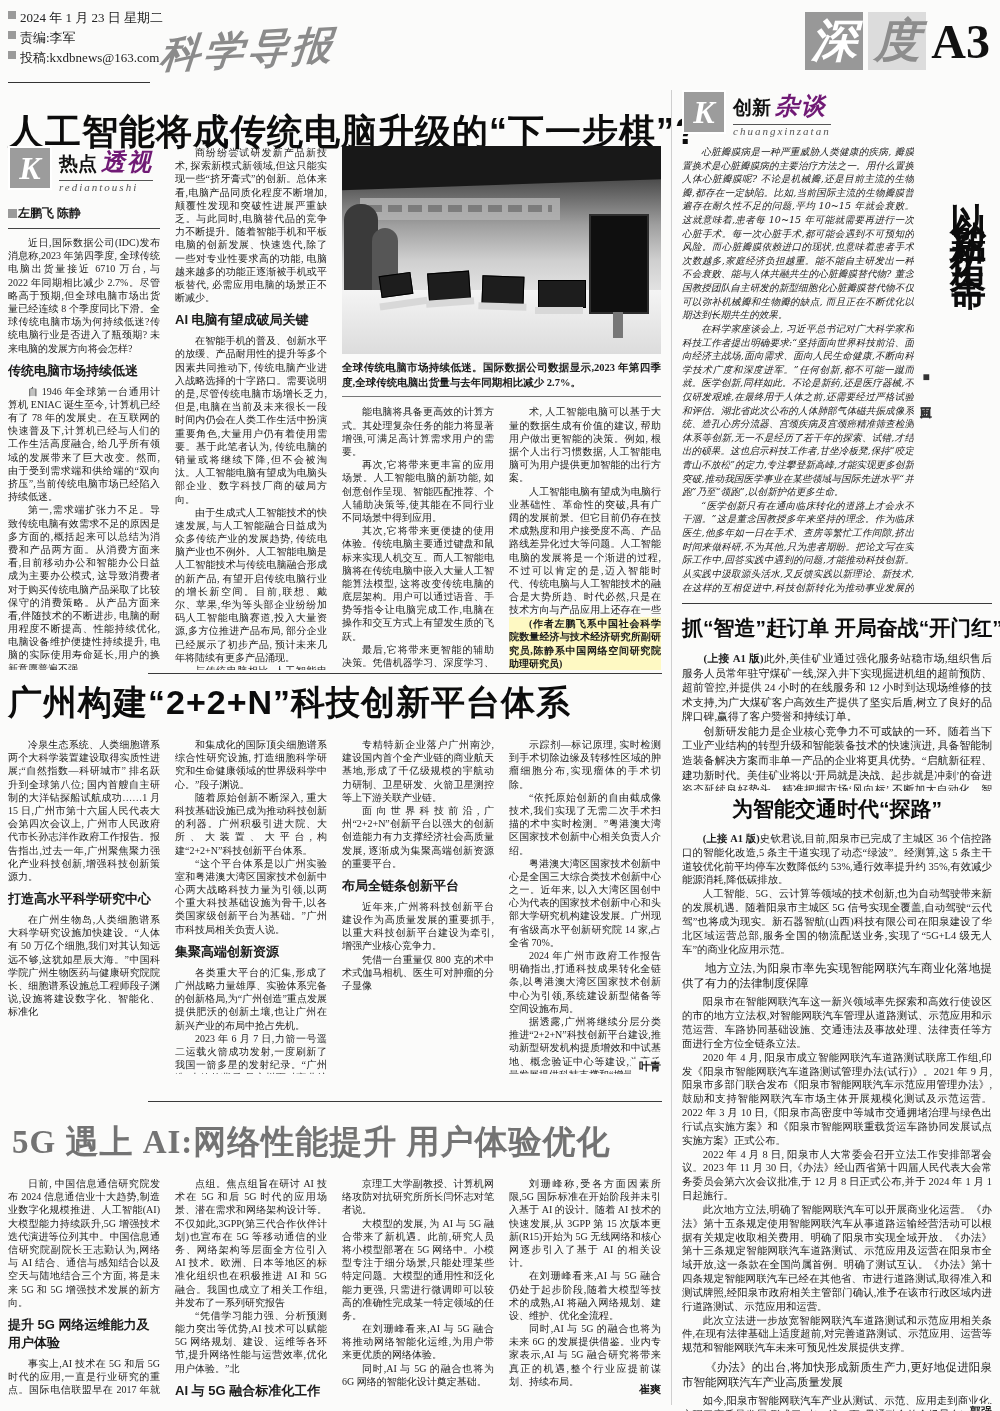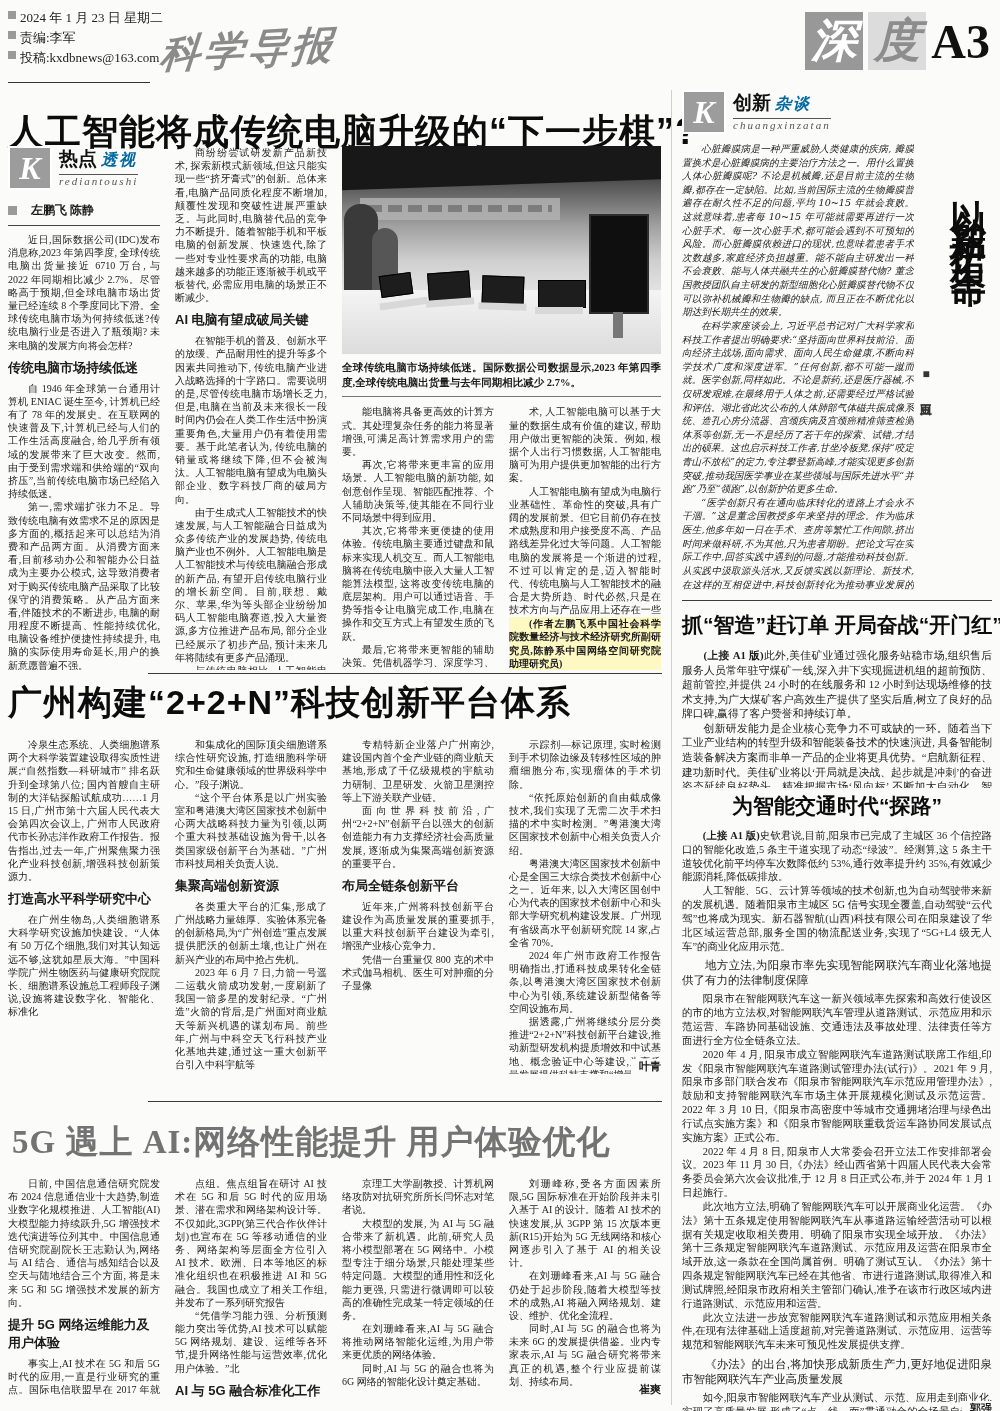--- a/index.html
+++ b/index.html
@@ -37,23 +37,23 @@
   .col4wrap{position:relative;padding-bottom:62px;}
   .credit-pin{position:absolute;bottom:0;left:0;right:0;background:#fef9c3;}
   
   .kicker{display:flex;gap:7px;align-items:flex-start;margin-bottom:8px;}
   .kbox{width:44px;height:44px;background:#9c9c9c;color:#fff;display:flex;align-items:center;
         justify-content:center;font:italic bold 32px "Liberation Serif",serif;
         box-shadow:inset 0 0 0 2px #fff,inset 0 0 0 4px #9c9c9c;flex:0 0 auto;}
   .ktxt{border-bottom:1px solid #555;padding-bottom:2px;}
   .krow{display:flex;align-items:baseline;gap:4px;white-space:nowrap;}
   .kbold{font-family:"Liberation Sans",sans-serif;font-weight:bold;font-size:19px;color:#111;}
-  .kscript{font-style:italic;font-size:16px;color:#0369a1;font-weight:bold;letter-spacing:2px;}
+  .kscript{font-style:italic;font-size:24px;color:#701a75;font-weight:bold;letter-spacing:2px;}
   .kpinyin{font-style:italic;font-size:11px;color:#555;letter-spacing:2px;}
-  .byline{display:flex;align-items:center;gap:14px;font-weight:bold;font-size:12px;
+  .byline{display:flex;align-items:center;gap:1px;font-weight:bold;font-size:12px;
           border-bottom:1px solid #444;padding:4px 0 6px;margin-bottom:7px;}
   .bsq{width:9px;height:9px;background:#9a9a9a;}
   
   .photo{position:relative;height:208px;background:linear-gradient(180deg,#262626 0%,#4c4c4c 16%,#9f9f9f 38%,#cfcfcf 55%,#e8e8e8 74%,#f1f1f1 100%);overflow:hidden;flex:0 0 auto;}
   .ceil{position:absolute;top:-20px;left:-10px;width:120%;height:58px;background:#181818;transform:rotate(-2deg);}
   .wallsign{position:absolute;top:52px;left:18px;width:200px;height:22px;background:#b5b5b5;opacity:.8;}
   .wallsign:after{content:"";display:block;margin:7px 8px;height:7px;background:repeating-linear-gradient(90deg,#7c7c7c 0 14px,transparent 14px 20px);}
   .table{position:absolute;bottom:0;left:0;width:100%;height:64px;background:linear-gradient(180deg,#f4f4f4,#dcdcdc);}
   .laptop{position:absolute;width:40px;height:26px;background:#1d1d1d;border:1px solid #000;}
   .laptop:after{content:"";position:absolute;top:26px;left:-4px;width:48px;height:7px;background:#d8d8d8;}
@@ -200,20 +200,21 @@
   <div class="art2">
     <h2 class="a2-headline">广州构建“2+2+N”科技创新平台体系</h2>
     <div class="a2-body">
       <div class="col">
           <p class="para">冷泉生态系统、人类细胞谱系两个大科学装置建设取得实质性进展;“自然指数—科研城市” 排名跃升到全球第八位; 国内首艘自主研制的大洋钻探船试航成功……1 月 15 日,广州市第十六届人民代表大会第四次会议上, 广州市人民政府代市长孙志洋作政府工作报告。报告指出,过去一年,广州聚焦聚力强化产业科技创新,增强科技创新策源力。</p>
           <h4 class="subhead">打造高水平科学研究中心</h4>
           <p class="para">在广州生物岛,人类细胞谱系大科学研究设施加快建设。“人体有 50 万亿个细胞,我们对其认知远远不够,这犹如星辰大海。”中国科学院广州生物医药与健康研究院院长、细胞谱系设施总工程师段子渊说,设施将建设数字化、智能化、标准化</p>
         </div>
       <div class="col">
           <p class="para">和集成化的国际顶尖细胞谱系综合性研究设施, 打造细胞科学研究和生命健康领域的世界级科学中心。”段子渊说。</p>
+          <p class="para">随着原始创新不断深入, 重大科技基础设施已成为推动科技创新的利器。广州积极引进大院、大所、大装置、大平台,构建“2+2+N”科技创新平台体系。</p>
           <p class="para">“这个平台体系是以广州实验室和粤港澳大湾区国家技术创新中心两大战略科技力量为引领,以两个重大科技基础设施为骨干,以各类国家级创新平台为基础。”广州市科技局相关负责人说。</p>
           <h4 class="subhead">集聚高端创新资源</h4>
           <p class="para">各类重大平台的汇集,形成了广州战略力量雄厚、实验体系完备的创新格局,为“广州创造”重点发展提供肥沃的创新土壤,也让广州在新兴产业的布局中抢占先机。</p>
           <p class="para">2023 年 6 月 7 日,力箭一号遥二运载火箭成功发射,一度刷新了我国一箭多星的发射纪录。“广州造”火箭的背后,是广州面对商业航天等新兴机遇的谋划布局。前些年,广州与中科空天飞行科技产业化基地共建,通过这一重大创新平台引入中科宇航等</p>
         </div>
       <div class="col">
           <p class="para">专精特新企业落户广州南沙,建设国内首个全产业链的商业航天基地,形成了千亿级规模的宇航动力研制、卫星研发、火箭卫星测控等上下游关联产业链。</p>
           <p class="para">面向世界科技前沿,广州“2+2+N”创新平台以强大的创新创造能力有力支撑经济社会高质量发展, 逐渐成为集聚高端创新资源的重要平台。</p>
           <h4 class="subhead">布局全链条创新平台</h4>
           <p class="para">近年来,广州将科技创新平台建设作为高质量发展的重要抓手,以重大科技创新平台建设为牵引,增强产业核心竞争力。</p>

